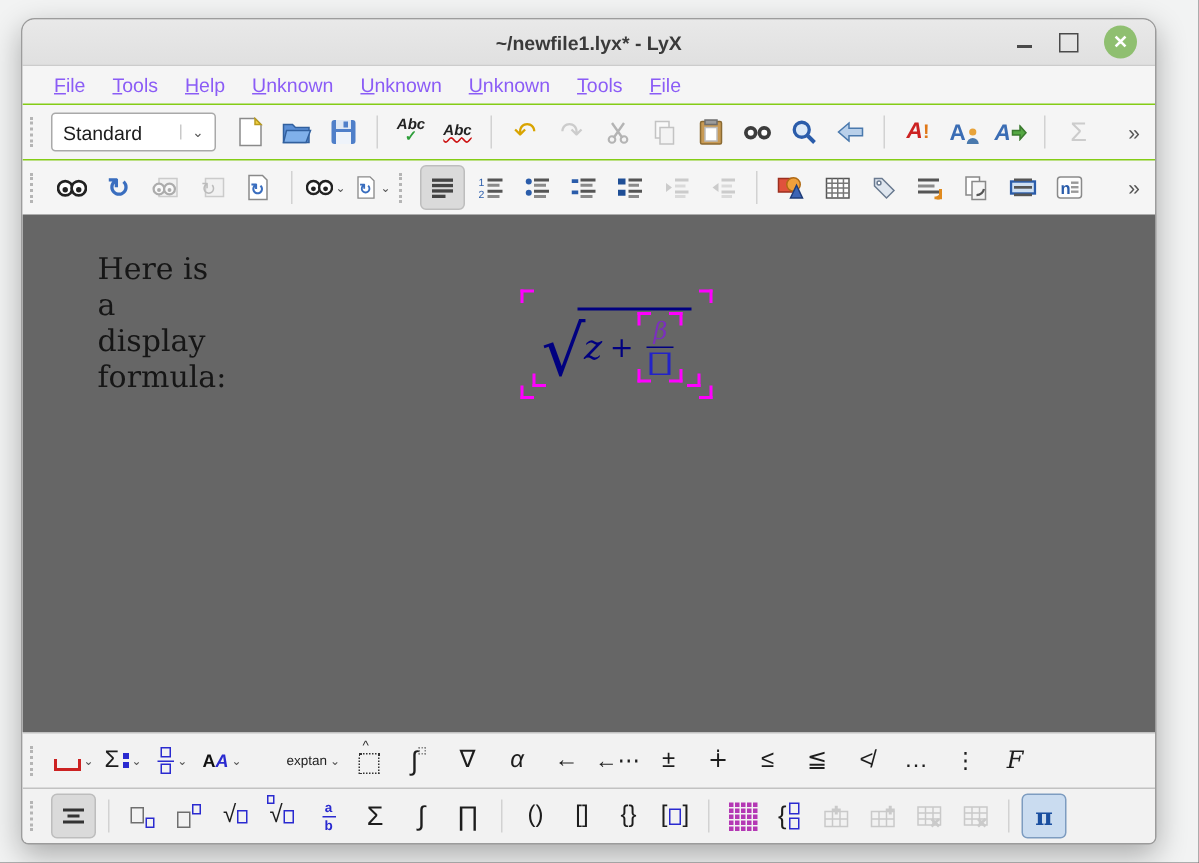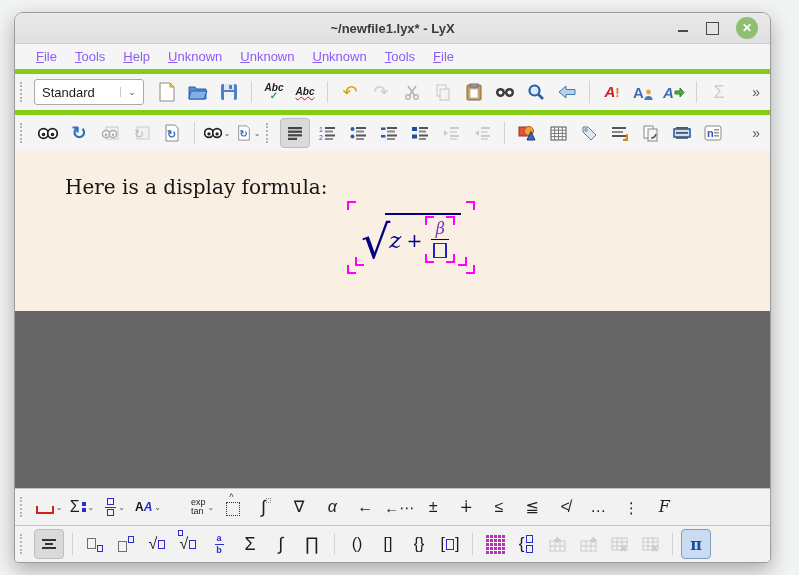--- a/index.html
+++ b/index.html
@@ -16,21 +16,21 @@
   .wc-min::after{content:"";position:absolute;left:1px;right:1px;bottom:2px;border-bottom:2px solid #4a4a4a;}
   .wc-max{width:11px;height:11px;border:1.5px solid #4a4a4a;background:transparent;}
   .wc-close{width:22px;height:22px;border-radius:50%;background:#8fbf70;color:#ffffff;display:flex;
     align-items:center;justify-content:center;font-size:12px;font-weight:bold;}
   
   .menubar{height:25px;display:flex;align-items:center;padding-left:12px;background:#f5f5f5;flex:0 0 auto;}
   .menu-item{font-size:13px;color:#8b5cf6;padding:3px 9px;border-radius:3px;}
   .menu-item::first-letter{text-decoration:underline;}
   
   .toolbar{height:36px;display:flex;align-items:center;padding:0 8px 0 4px;gap:3px;background:#f5f5f5;
-    border-top:5px solid #84cc16;flex:0 0 auto;}
+    border-top:1px solid #84cc16;flex:0 0 auto;}
   .grip{width:5px;height:20px;border-left:2px dotted #b5b5b5;margin:0 4px 0 1px;}
   .sep{width:1px;height:22px;background:#d2d2d2;margin:0 5px;}
   .btn{min-width:28px;height:28px;display:flex;align-items:center;justify-content:center;border-radius:4px;
     position:relative;color:#2a2a2a;}
   .btn.pressed{background:#dadada;border:1px solid #bdbdbd;}
   .btn.active{background:#cadcf0;border:1px solid #7d9cc0;}
   .btn .dd{font-size:8px;color:#555;margin-left:2px;}
   .dis{opacity:.45;}
   .g16{font-size:16px;line-height:1;}
   .g15{font-size:15px;line-height:1;}
@@ -57,27 +57,27 @@
   .sqb{border:1.5px solid #2a2ad0;}
   .sqg{border:1.5px solid #6f6f6f;}
   .dotbox{width:12px;height:12px;border:1px dotted #333;position:relative;margin-top:4px;}
   .dotbox::before{content:"^";position:absolute;top:-11px;left:2px;font-size:9px;color:#333;}
   
   .mini-frac{display:flex;flex-direction:column;align-items:center;line-height:1;}
   .mini-frac .bar{width:11px;border-top:1.5px solid #2a2ad0;margin:1.5px 0;}
   .mini-frac-txt{display:flex;flex-direction:column;align-items:center;line-height:1;color:#2a2ad0;
     font-size:9px;font-weight:bold;}
   .mini-frac-txt .bar{width:9px;border-top:1px solid #2a2ad0;margin:1px 0;}
-  .fn-stack{display:flex;flex-direction:column;align-items:flex-start;line-height:1;font-size:9px;color:#222;margin-left:24px;}
+  .fn-stack{display:flex;flex-direction:row;align-items:flex-start;line-height:1;font-size:9px;color:#222;margin-left:24px;}
   .redbrk{width:14px;height:6px;border-left:2px solid #cc2222;border-right:2px solid #cc2222;
     border-bottom:2px solid #cc2222;margin-top:5px;}
   .bigop-sq{display:flex;flex-direction:column;gap:2px;margin-left:2px;}
   .bigop-sq i{width:4px;height:4px;background:#2a2ad0;}
   
-  .docarea{flex:1 1 auto;display:flex;flex-direction:column;min-height:0;}
+  .docarea{flex:1 1 auto;display:flex;flex-direction:row;min-height:0;}
   .page{height:160px;background:#f9efe2;position:relative;flex:0 0 auto;}
   .void{flex:1;background:#666666;}
   .doc-text{position:absolute;left:50px;top:24px;font-family:"DejaVu Serif",serif;font-size:20px;color:#161616;}
   
   .formula-wrap{position:absolute;left:332px;top:50px;padding:12px 14px;}
   .math-inner{position:relative;display:flex;align-items:flex-end;color:#000080;}
   .rad-sign{font-family:"DejaVu Serif",serif;font-size:46px;line-height:.88;font-weight:normal;}
   .radicand{border-top:2px solid #000080;margin-left:-5px;padding:4px 8px 2px 4px;display:flex;
     align-items:center;font-family:"DejaVu Serif",serif;}
   .mvar{font-style:italic;font-size:23px;}

